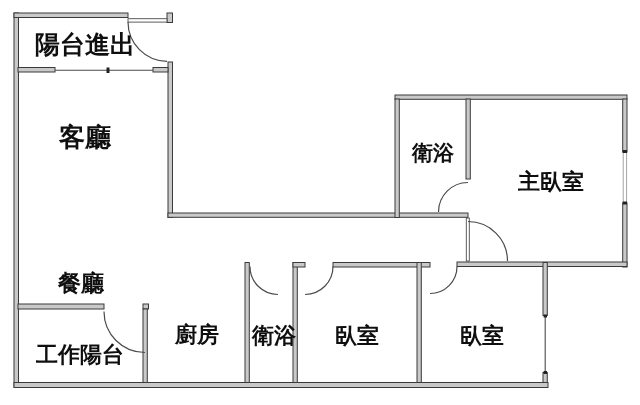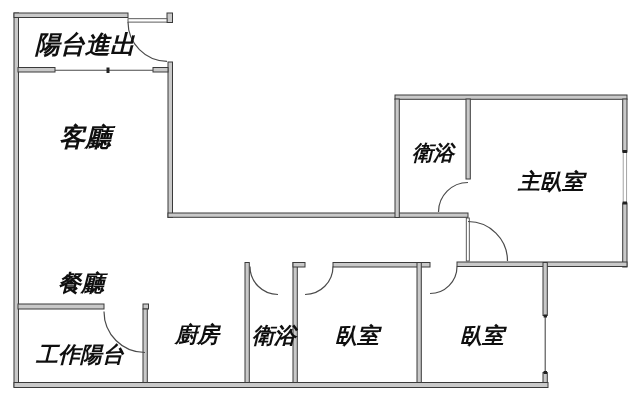--- a/index.html
+++ b/index.html
@@ -1,19 +1,19 @@
 <!DOCTYPE html>
 <html style="--wall_fill: #c9c9c9; --wall_edge: #3a3a3a; --line: #4a4a4a; --text: #0f0f0f; --bg: #ffffff;"><head>
 <meta charset="utf-8">
 <style>
   :root{
     --wall_fill:#c9c9c9; --wall_edge:#3a3a3a; --line:#4a4a4a; --text:#0f0f0f; --bg:#ffffff;
   }
   html,body{margin:0;padding:0;background:var(--bg);}
-  .stage{position:relative;width:640px;height:405px;background:var(--bg);overflow:hidden;font-style:italic;}
+  .stage{position:relative;width:640px;height:405px;background:var(--bg);overflow:hidden;}
   svg{display:block;}
   .wall{fill:var(--wall_fill);stroke:var(--wall_edge);stroke-width:1;}
   .arc{fill:none;stroke:var(--line);stroke-width:1.2;}
   .thin{stroke:var(--line);stroke-width:1.1;fill:none;}
   .win{fill:#ffffff;stroke:#9a9a9a;stroke-width:0.9;}
   .leaf{fill:#ffffff;stroke:var(--line);stroke-width:0.9;}
   .cap{fill:#222222;stroke:none;}
   .lbl{fill:var(--text);font-family:"DejaVu Sans",sans-serif;font-weight:bold;text-anchor:middle;}
 </style>
 </head>

